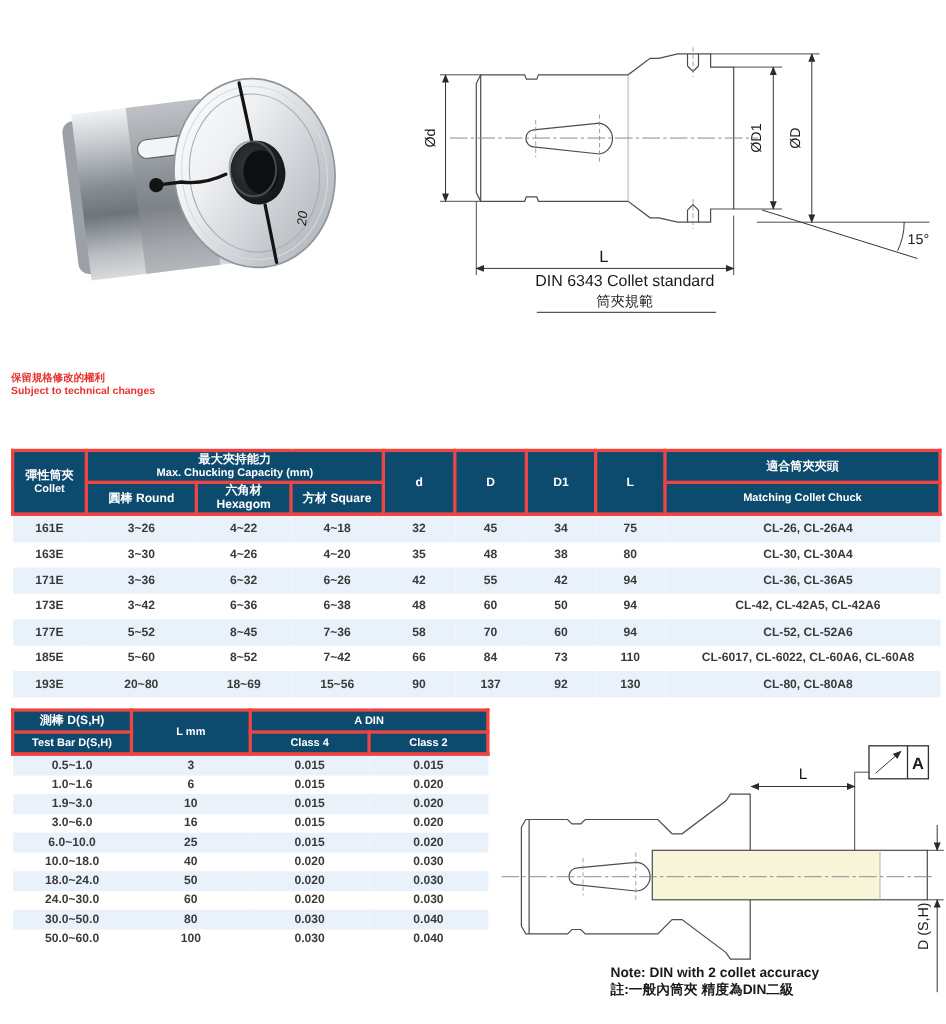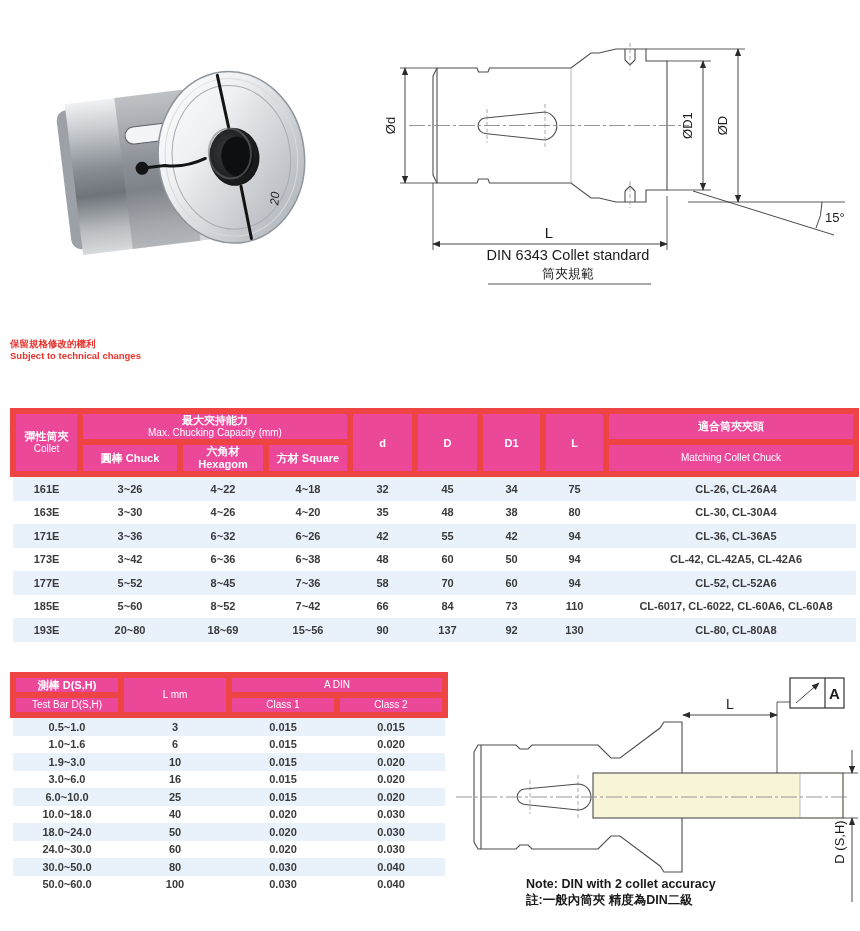--- a/index.html
+++ b/index.html
@@ -3,31 +3,31 @@
 <meta charset="utf-8">
 <style>
   html,body{margin:0;padding:0;background:#fff;}
   #page{position:relative;width:860px;height:931px;background:#fff;
         font-family:"Liberation Sans",sans-serif;overflow:hidden;}
   .abs{position:absolute;}
   #disclaimer{left:10px;top:338px;font-size:9.5px;font-weight:700;color:#e8312d;line-height:12px;}
   #section-title{left:10px;top:386px;font-size:13.5px;font-weight:700;color:#701a75;letter-spacing:.2px;margin-top:36px;}
   table{border-collapse:collapse;table-layout:fixed;}
   #dim-table{left:10px;top:408px;width:843px;}
-  #acc-table{left:10px;top:672px;width:432px;}
-  th{background:#ec4899;color:#fff;font-weight:600;border:6px solid #ef4444;padding:0;vertical-align:middle;text-align:center;}
+  #acc-table{left:10px;top:644px;width:432px;}
+  th{background:#0c4a6e;color:#fff;font-weight:600;border:3px solid #ef4444;padding:0;vertical-align:middle;text-align:center;}
   .th-zh{font-size:11px;line-height:13px;font-weight:600;}
-  .th-en{font-size:10px;line-height:12px;font-weight:400;}
+  .th-en{font-size:10px;line-height:12px;font-weight:700;}
   .th-sym{font-size:11px;font-weight:700;}
   #dim-table td{height:23.5px;text-align:center;font-size:11px;font-weight:600;color:#3a3a3a;padding:0;}
   #dim-table tbody tr:nth-child(odd){background:#e9f2fb;}
   #dim-table td.c-match{text-align:center;padding-left:10px;}
   #acc-table td{height:17.5px;text-align:center;font-size:11px;font-weight:600;color:#3a3a3a;padding:0;}
   #acc-table tbody tr:nth-child(odd){background:#e9f2fb;}
-  #note{left:526px;top:877px;font-size:12.5px;font-weight:700;color:#1a1a1a;line-height:15.5px;}
+  #note{left:555px;top:877px;font-size:12.5px;font-weight:700;color:#1a1a1a;line-height:15.5px;}
   svg text{font-family:"Liberation Sans",sans-serif;fill:#1a1a1a;}
   .dim{stroke:#333;stroke-width:.9;fill:none;}
   .ext{stroke:#333;stroke-width:.8;fill:none;}
   .out{stroke:#4d4d4d;stroke-width:1.1;fill:none;}
   .dash{stroke:#888;stroke-width:.7;fill:none;stroke-dasharray:4 2.5;}
   .cline{stroke:#8a8a8a;stroke-width:.9;fill:none;stroke-dasharray:16 3 3 3;}
 </style>
 </head>
 <body>
 
@@ -150,21 +150,21 @@
           <div class="th-zh">最大夾持能力</div>
           <div class="th-en">Max. Chucking Capacity (mm)</div>
         </th>
         <th rowspan="2" class="th-sym">d</th>
         <th rowspan="2" class="th-sym">D</th>
         <th rowspan="2" class="th-sym">D1</th>
         <th rowspan="2" class="th-sym">L</th>
         <th class="th-zh">適合筒夾夾頭</th>
       </tr>
       <tr style="height:18px">
-        <th class="th-zh">圓棒 Chuck</th>
+        <th class="th-zh">圓棒 Round</th>
         <th class="th-zh">六角材 Hexagom</th>
         <th class="th-zh">方材 Square</th>
         <th class="th-en">Matching Collet Chuck</th>
       </tr>
     </thead>
     <tbody>
 
     <tr>
         <td>161E</td>
         <td>3~26</td>
@@ -253,21 +253,21 @@
         <col style="width:108px">
       </colgroup>
     <thead>
       <tr style="height:20px">
         <th class="th-zh">測棒 D(S,H)</th>
         <th rowspan="2" class="th-en">L mm</th>
         <th colspan="2" class="th-en">A DIN</th>
       </tr>
       <tr style="height:20px">
         <th class="th-en">Test Bar D(S,H)</th>
-        <th class="th-en">Class 1</th>
+        <th class="th-en">Class 4</th>
         <th class="th-en">Class 2</th>
       </tr>
     </thead>
     <tbody>
 
     <tr>
         <td>0.5~1.0</td>
         <td>3</td>
         <td>0.015</td>
         <td>0.015</td>

